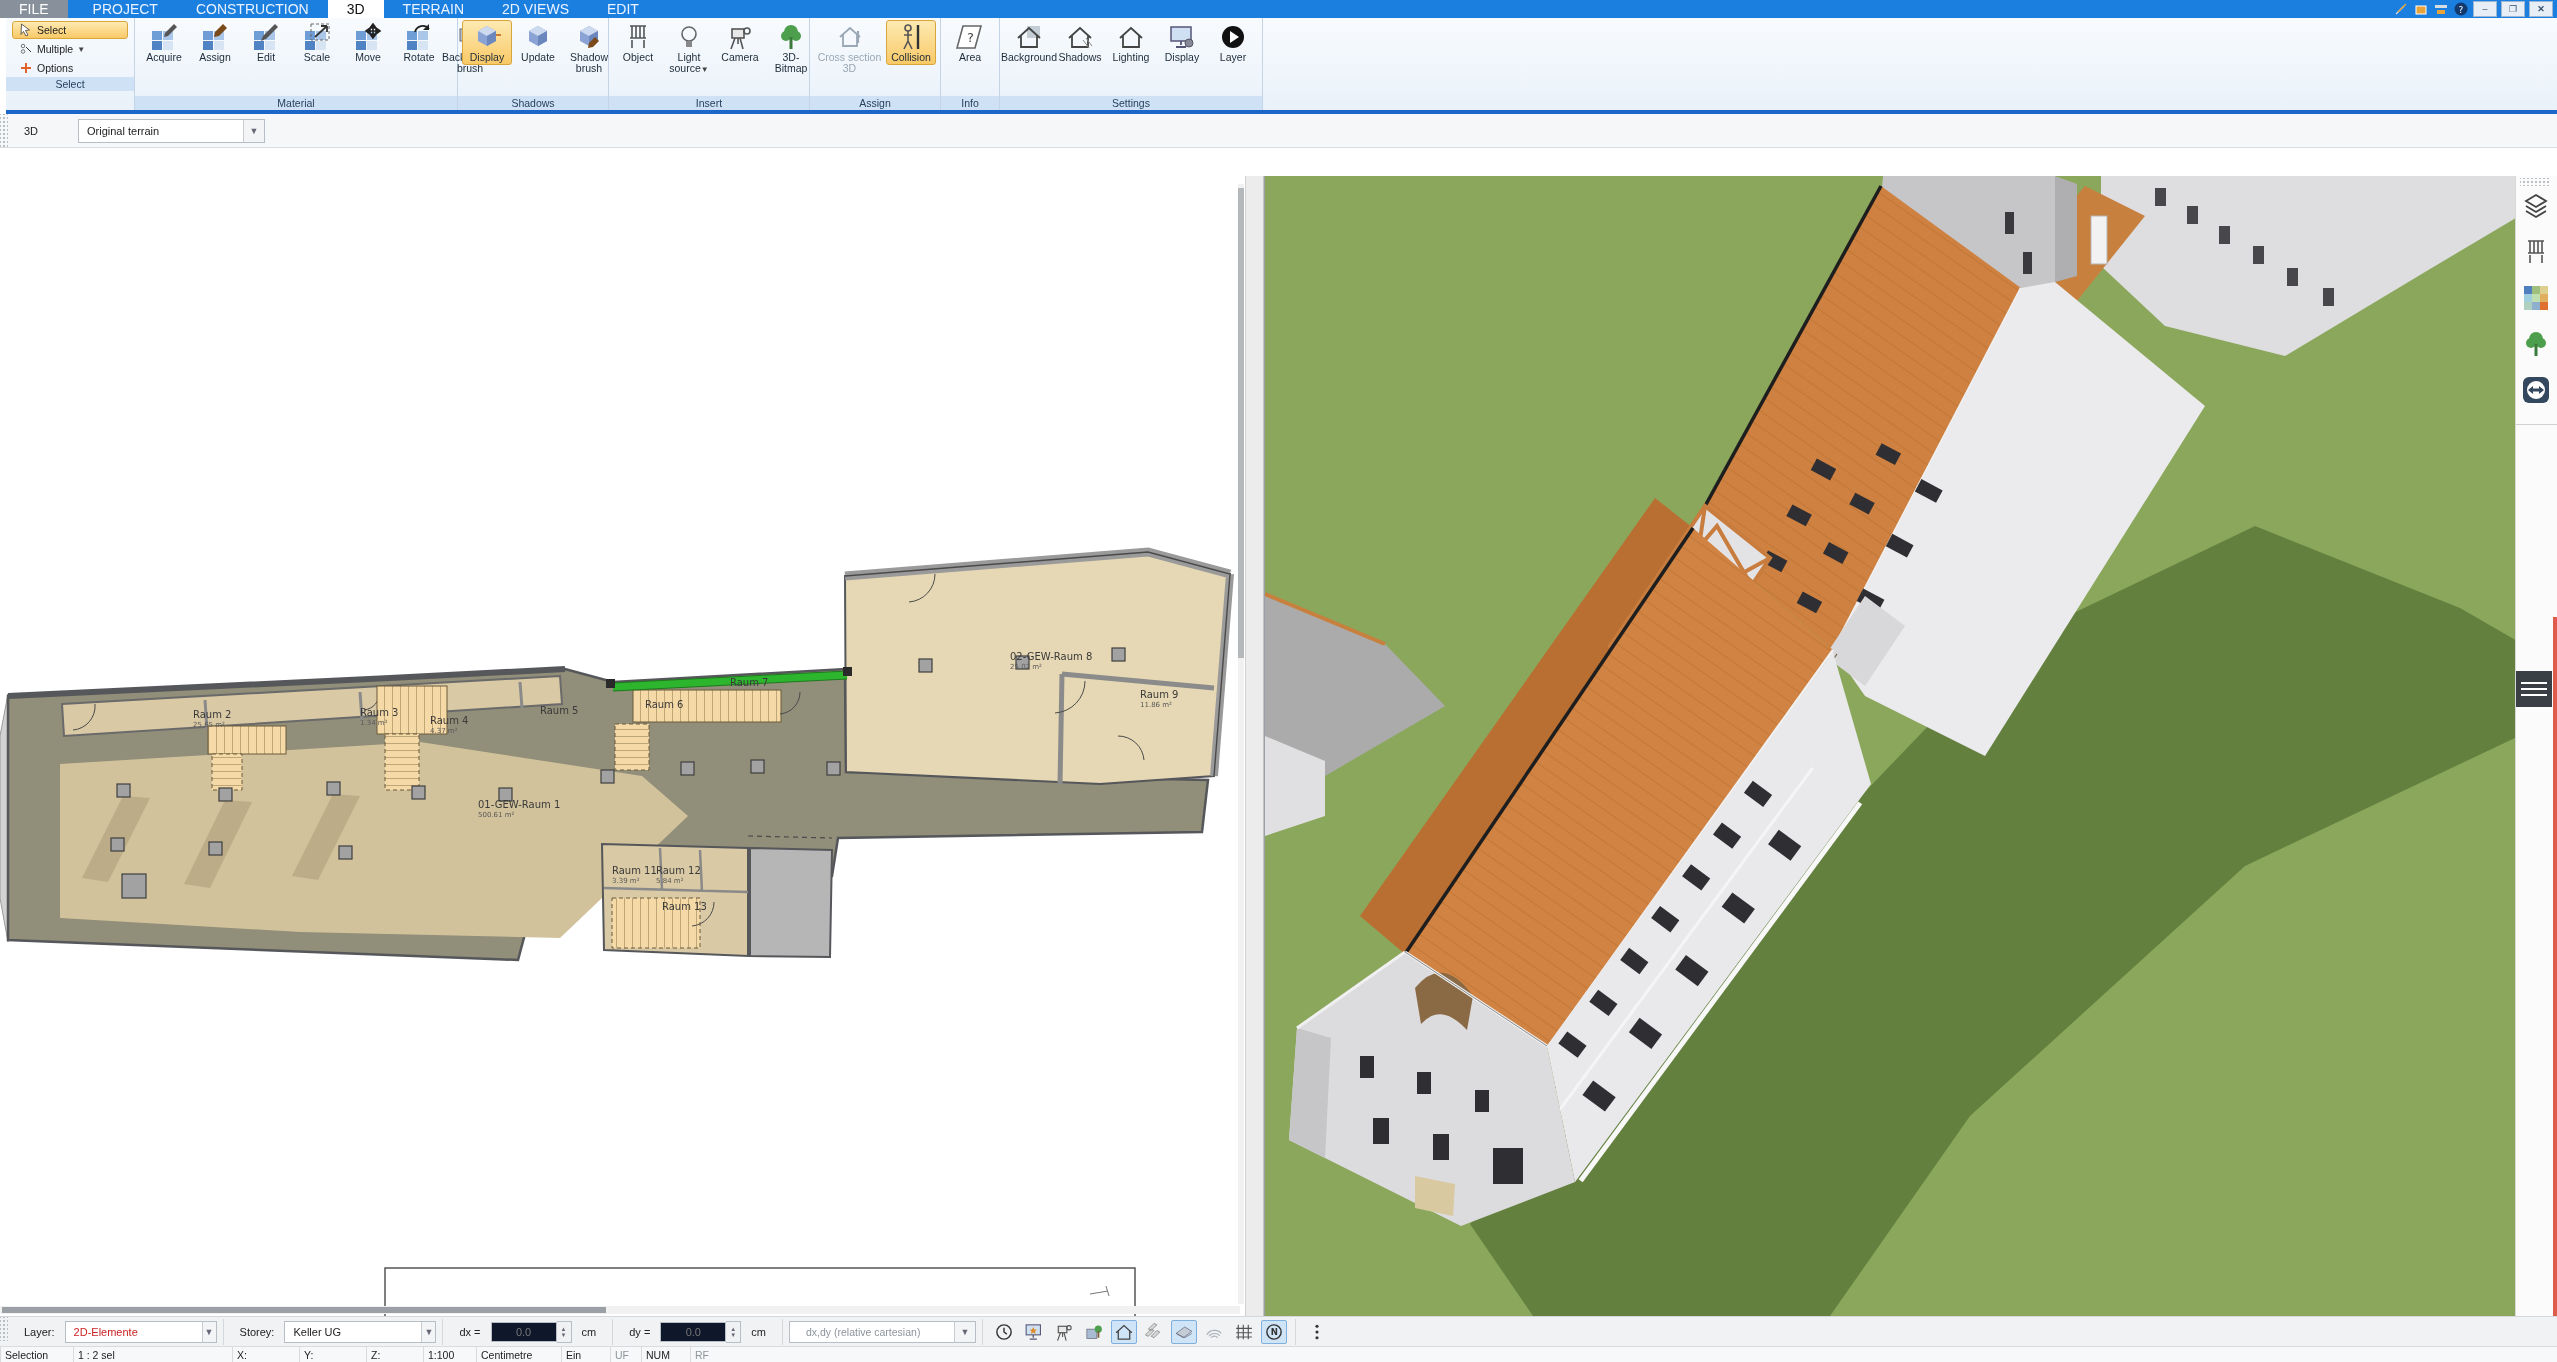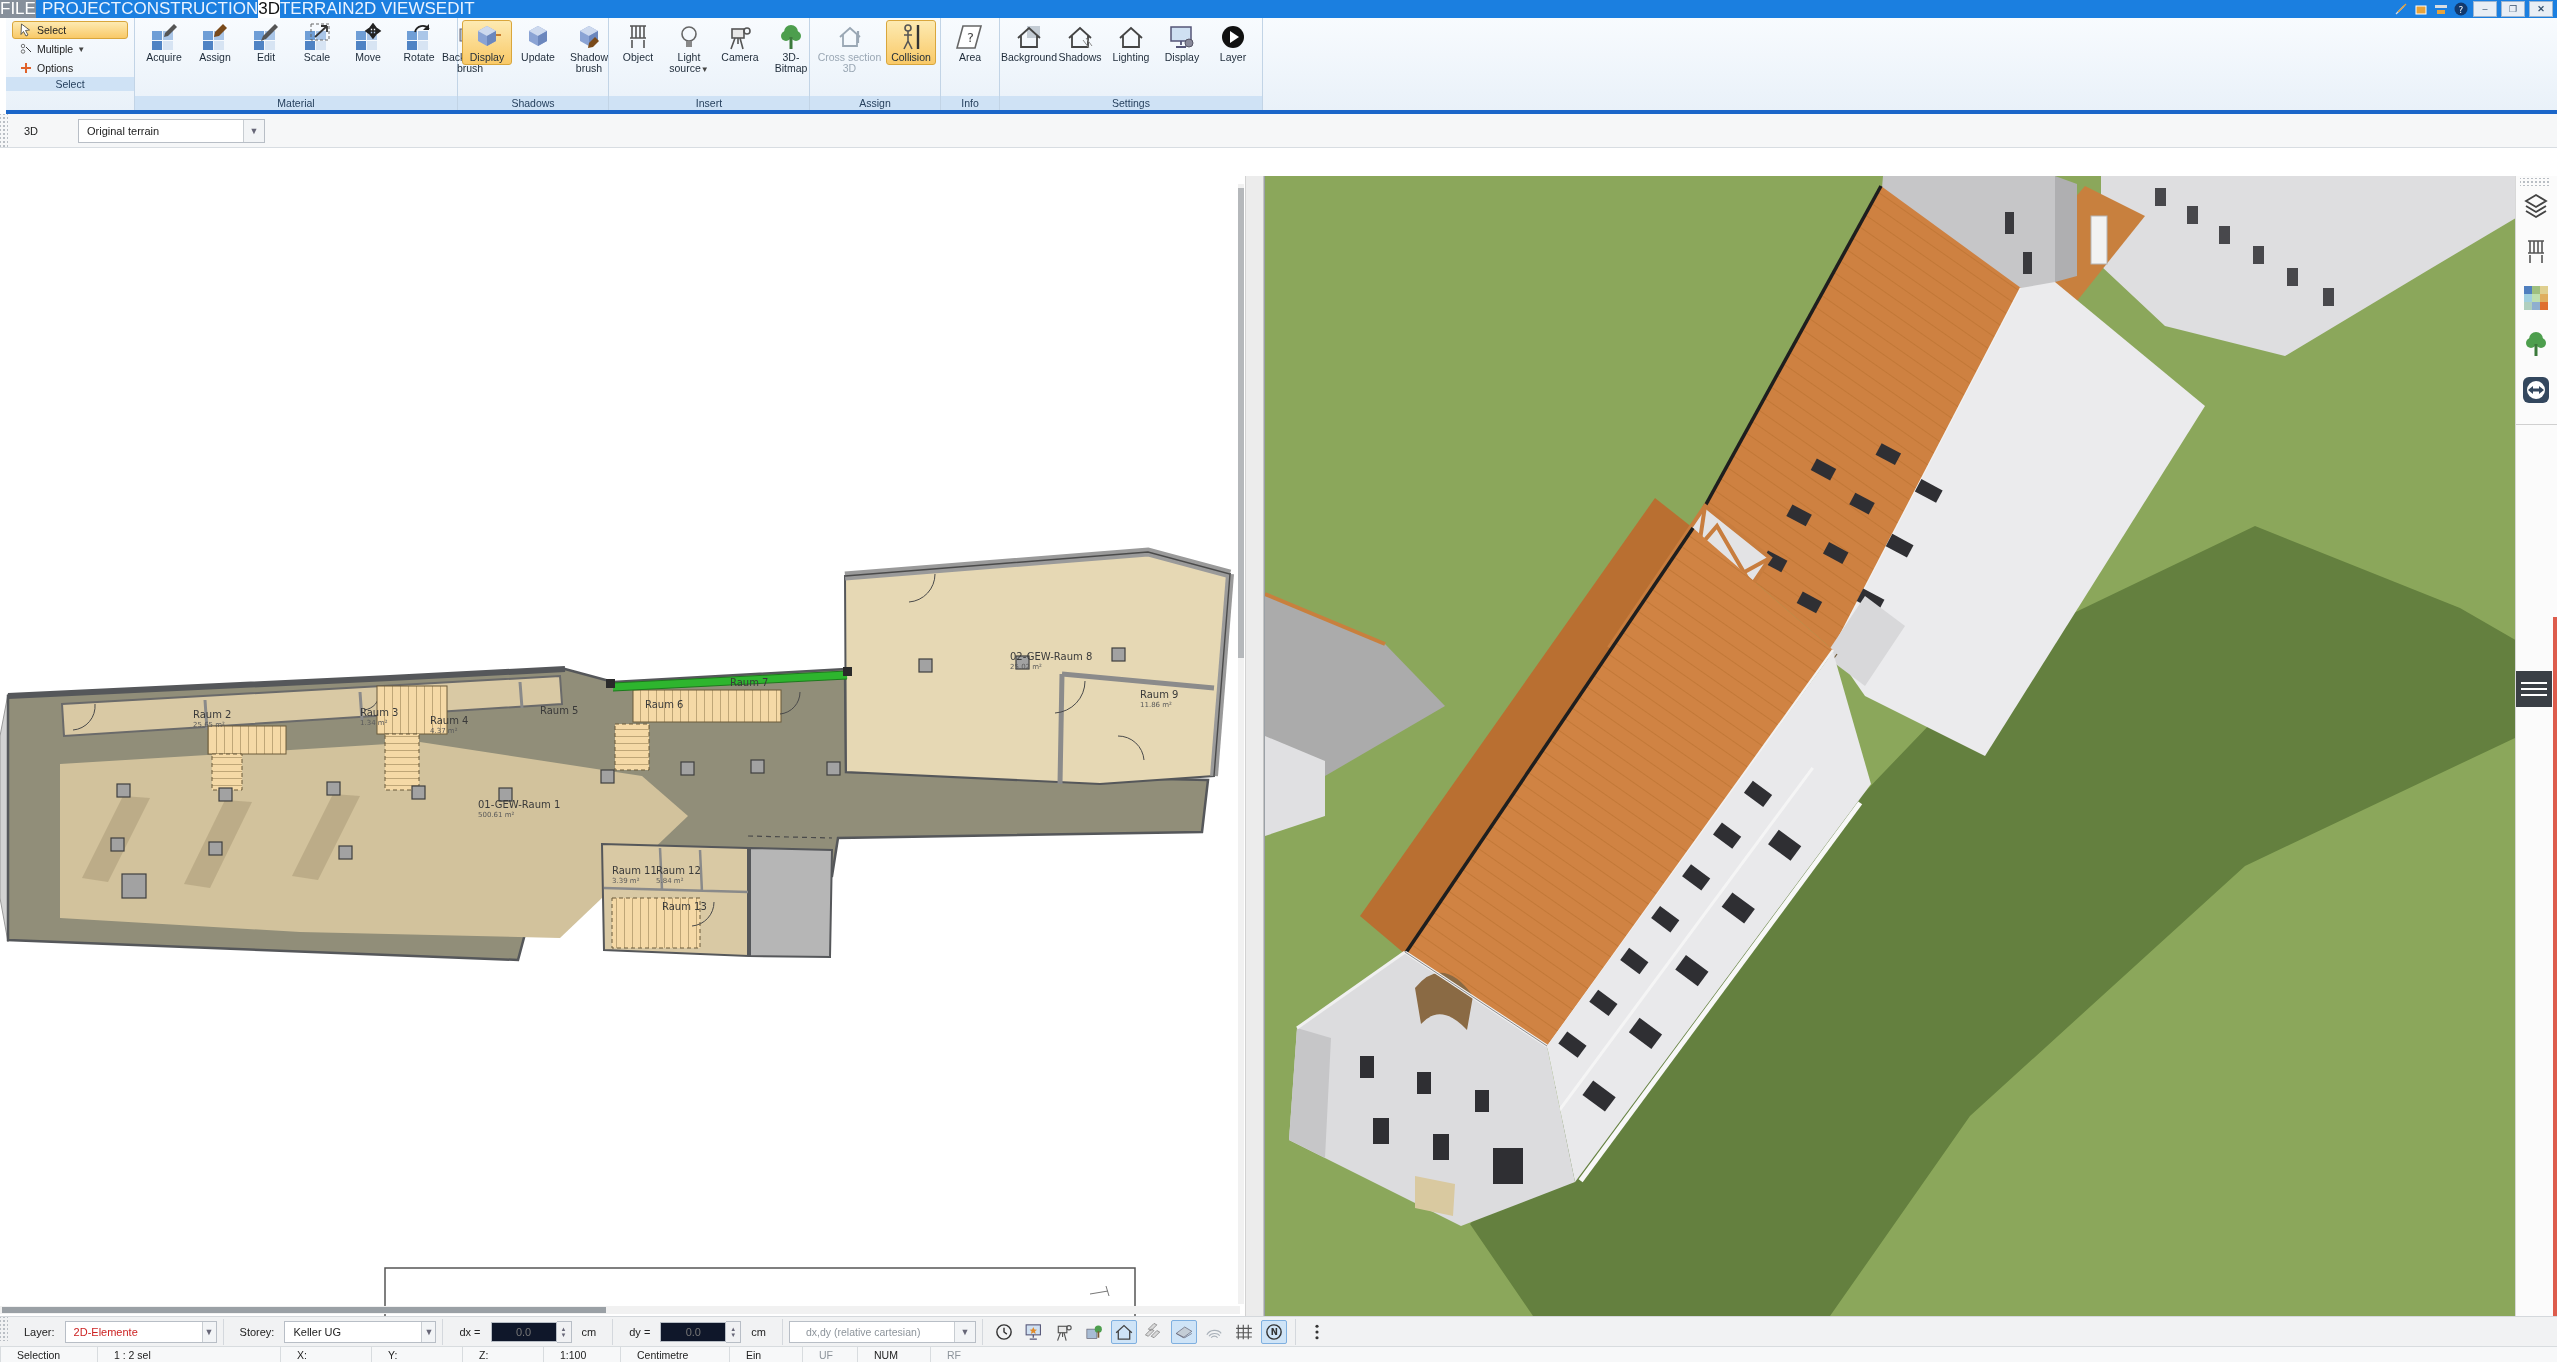--- a/index.html
+++ b/index.html
@@ -1,21 +1,21 @@
 <!DOCTYPE html>
 <html><head>
 <meta charset="utf-8">
 <style>
   html,body{margin:0;padding:0;background:#dfe3e8;}
   #app{position:relative;width:2557px;height:1362px;overflow:hidden;background:#fff;
        font-family:"Liberation Sans",sans-serif;font-size:11px;color:#222;}
 
   
   .tabbar{position:absolute;left:0;top:0;width:2557px;height:18px;background:#1b7fe0;display:flex;align-items:stretch;}
-  .tab{padding:0 0;display:flex;align-items:center;color:#eaf3ff;font-size:17px;cursor:default;}
+  .tab{padding:0 19px;display:flex;align-items:center;color:#eaf3ff;font-size:14px;cursor:default;}
   .tab.file{background:#87909b;color:#fff;margin-right:6px;}
   .tab.active{background:#ffffff;color:#111;}
   .winbtns{margin-left:auto;display:flex;align-items:center;gap:4px;padding-right:4px;}
   .appic{width:16px;height:14px;display:flex;align-items:center;justify-content:center;}
   .wbtn{width:22px;height:14px;background:#e8eef5;border:1px solid #9db6d2;color:#33506e;
         display:flex;align-items:center;justify-content:center;font-size:9px;line-height:1;}
   .wbtn.close{font-weight:bold;}
 
   
   .ribbon{position:absolute;left:6px;top:18px;width:2557px;height:92px;
@@ -70,21 +70,21 @@
   .num{width:64px;height:18px;border:1px solid #b8bec6;background:#0f172a;color:#777;text-align:center;line-height:18px;}
   .spin{width:14px;height:20px;border:1px solid #b8bec6;border-left:none;background:#f0f1f3;display:flex;flex-direction:column;align-items:center;justify-content:center;font-size:6px;color:#667;line-height:1;}
   .tbic{width:24px;height:22px;margin:0 2px;display:flex;align-items:center;justify-content:center;border:1px solid transparent;border-radius:2px;cursor:pointer;}
   .tbic.on{background:#cfe4f7;border-color:#7fb0e0;}
   .red{color:#cc2222;}
   .gray{color:#8d949b;margin-left:8px;}
 
   
   #statusbar{position:absolute;left:0;top:1346px;width:2557px;height:16px;background:#f7f8f9;border-top:1px solid #d8dcdf;
              display:flex;align-items:center;font-size:10.5px;color:#222;}
-  #statusbar .cell{border-left:1px solid #d8dcdf;height:100%;display:flex;align-items:center;padding:0 16px;white-space:nowrap;}
+  #statusbar .cell{border-left:1px solid #d8dcdf;height:100%;display:flex;align-items:center;padding:0 4px;white-space:nowrap;}
   #statusbar .msg{padding:0 6px;flex:1;overflow:hidden;white-space:nowrap;}
 
   svg text{font-family:"DejaVu Sans",sans-serif;}
   .rname{font-size:10px;fill:#3a3a3a;}
   .rarea{font-size:7px;fill:#5a5a5a;}
 </style>
 </head>
 <body>
 
 <div id="app">

